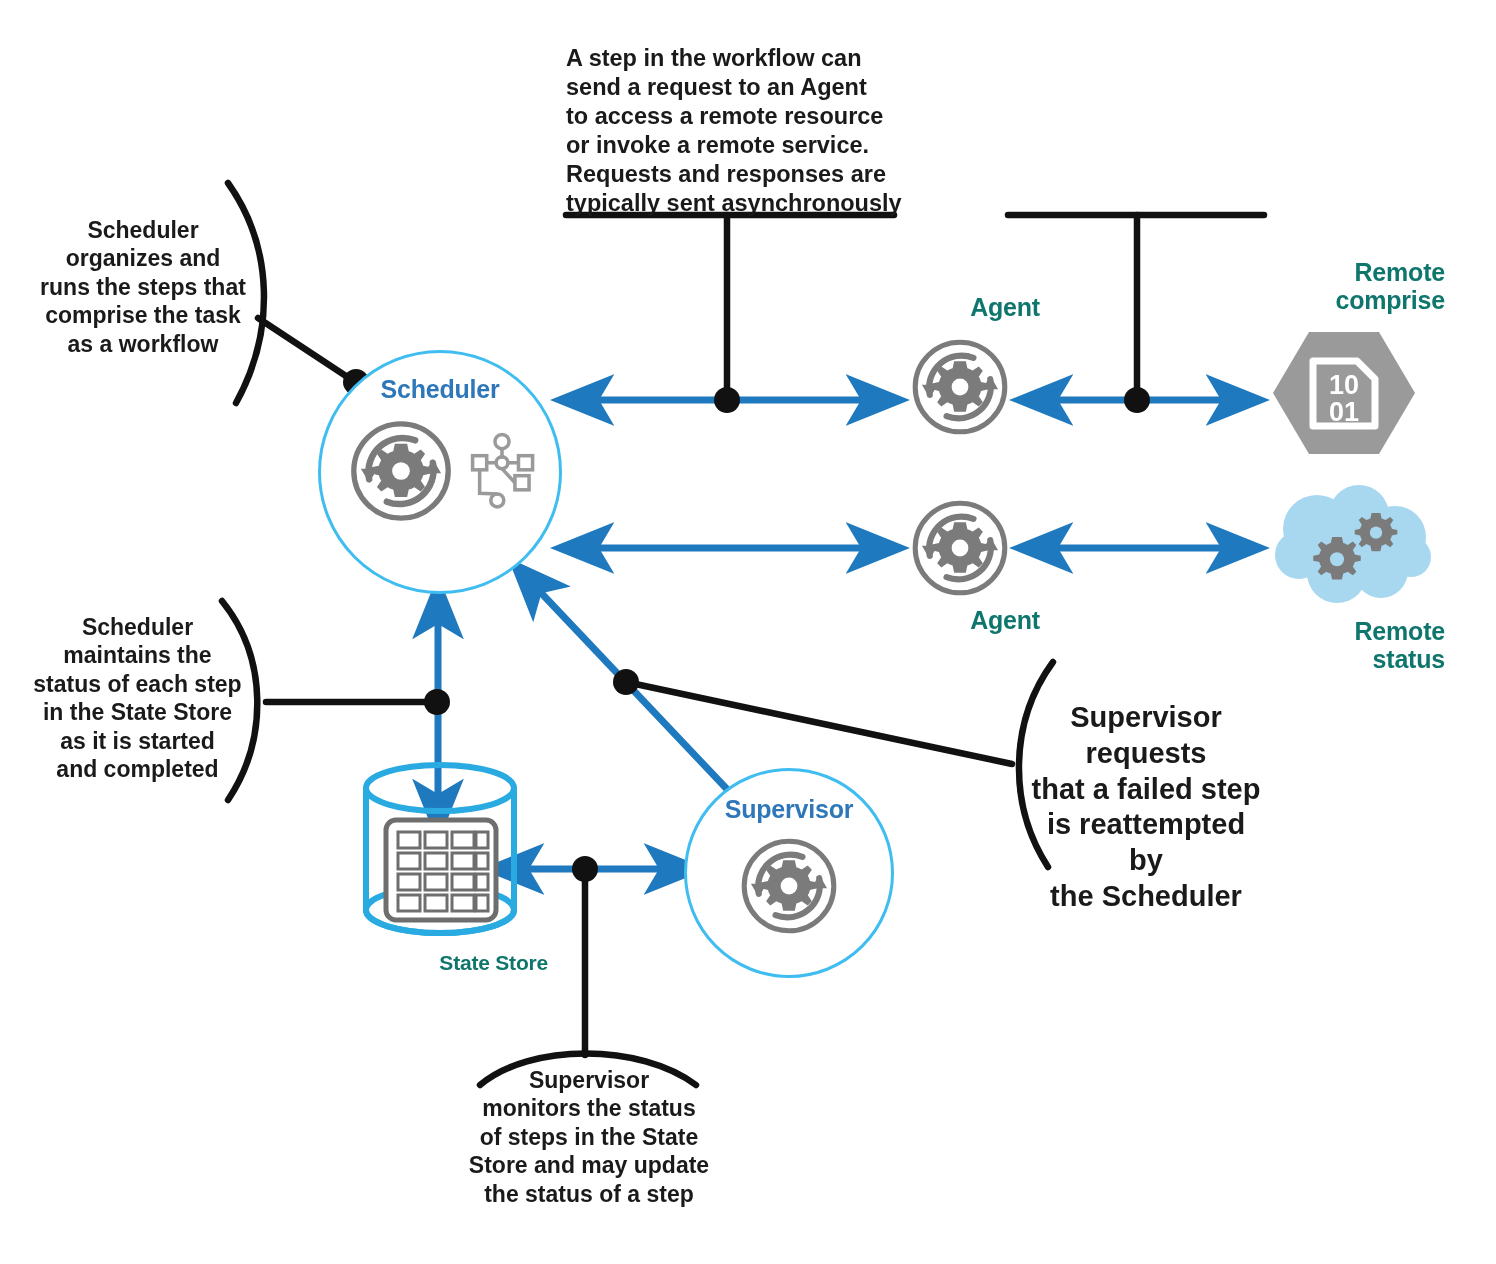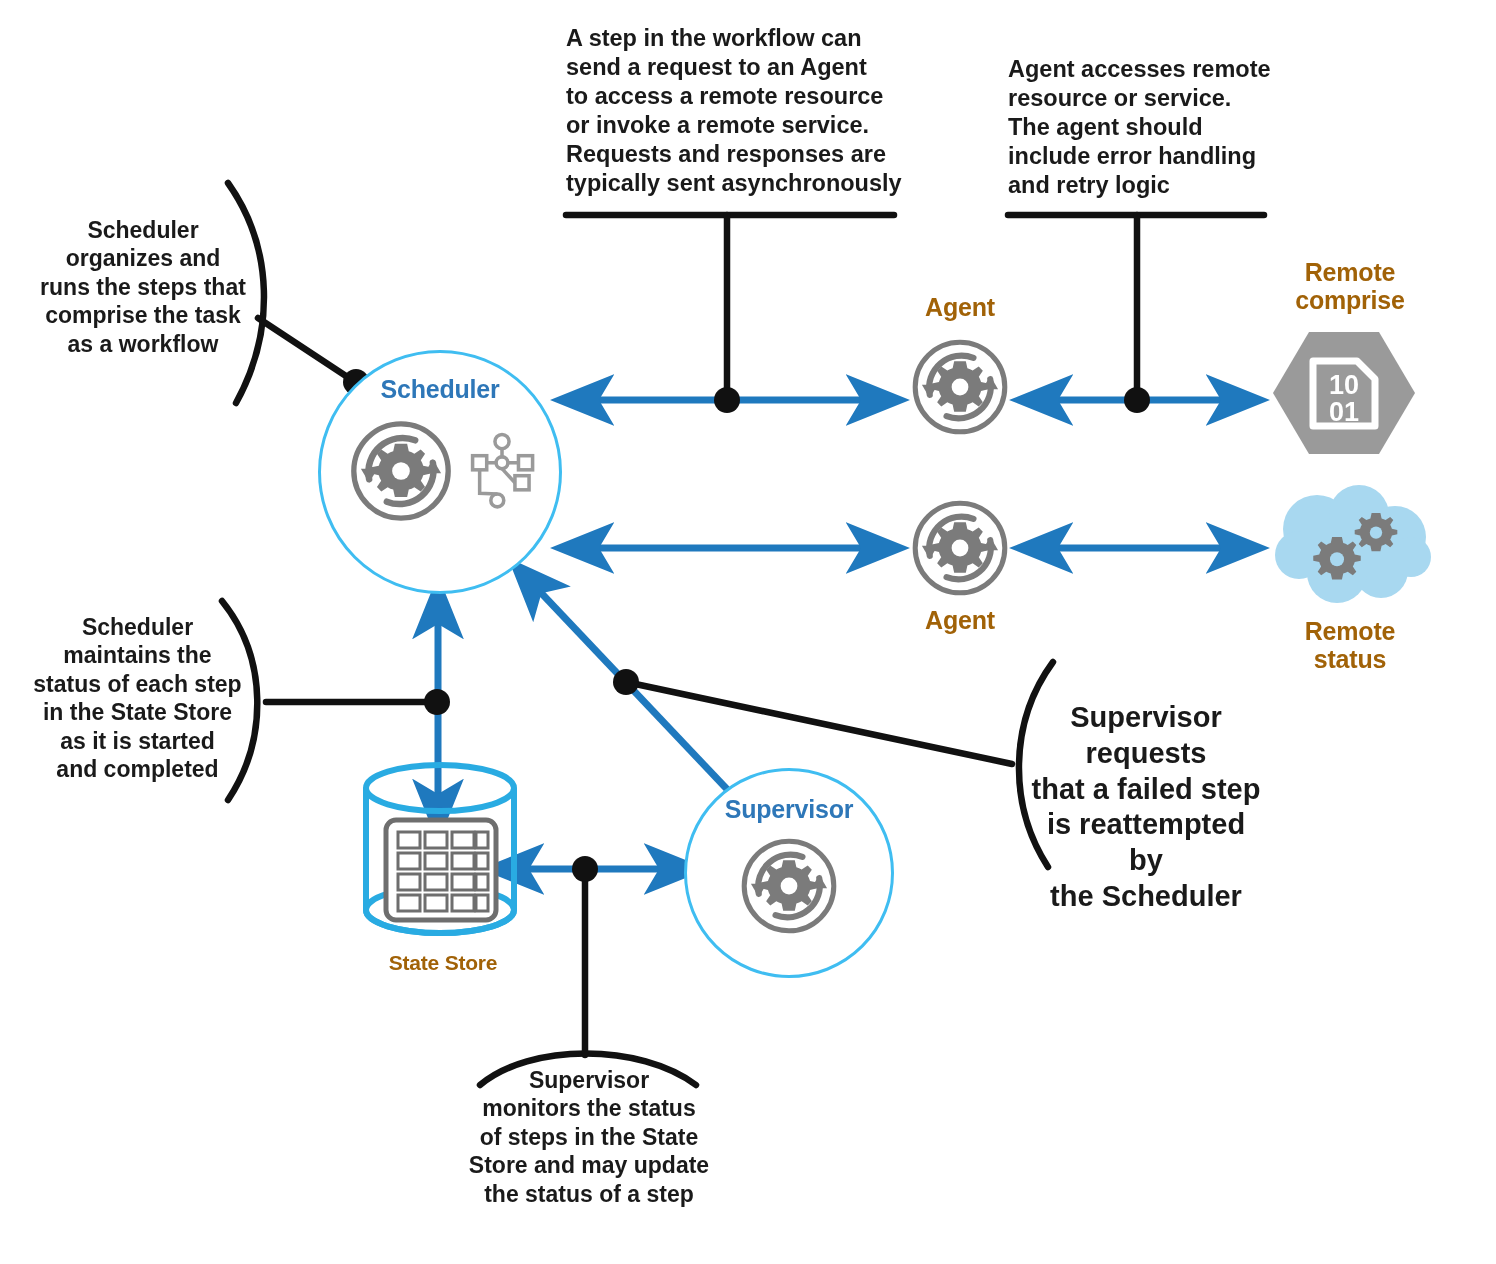--- a/index.html
+++ b/index.html
@@ -45,36 +45,36 @@
   .circle-label {
     color: #2E77B8;
     font-weight: bold;
     letter-spacing: -0.2px;
     text-align: center;
     white-space: nowrap;
   }
   
   .blue-label {
     position: absolute;
-    color: #a16207;
+    color: #0f766e;
     font-weight: bold;
-    text-align: center;
+    text-align: right;
     line-height: 1.12;
     letter-spacing: -0.2px;
   }
   
   .note {
     position: absolute;
     color: #1a1a1a;
     font-weight: bold;
     line-height: 1.235;
     white-space: pre-line;
   }
   .note.center { text-align: center; }
-  .note.left   { text-align: left; }
+  .note.left   { text-align: left; margin-top: 20px; }
 </style>
 </head>
 <body>
 
 <div id="canvas">
 
   <svg class="layer-svg" viewBox="0 0 1496 1264">
     <defs>
       <marker id="arrowEnd" markerWidth="10" markerHeight="10" refX="5.2" refY="4" orient="auto" markerUnits="strokeWidth">
         <path d="M0,0.3 L9.2,4 L0,7.7 L2.2,4 Z" fill="#1F79BE"></path>
@@ -286,25 +286,20 @@
 comprise the task
 as a workflow</div>
 
   <div class="note left" style="left:566px; top:24px; width:340px; font-size:23.5px;"> A step in the workflow can
 send a request to an Agent
 to access a remote resource
 or invoke a remote service.
 Requests and responses are
 typically sent asynchronously</div>
 
-  <div class="note left" style="left:1008px; top:55px; width:280px; font-size:23.5px;">Agent accesses remote
-resource or service.
-The agent should
-include error handling
-and retry logic</div>
 
   <div class="note center" style="left:20px; top:613px; width:235px; font-size:23px;">Scheduler
 maintains the
 status of each step
 in the State Store
 as it is started
 and completed</div>
 
   <div class="note center" style="left:1026px; top:700px; width:240px; font-size:29px;">Supervisor requests
 that a failed step

